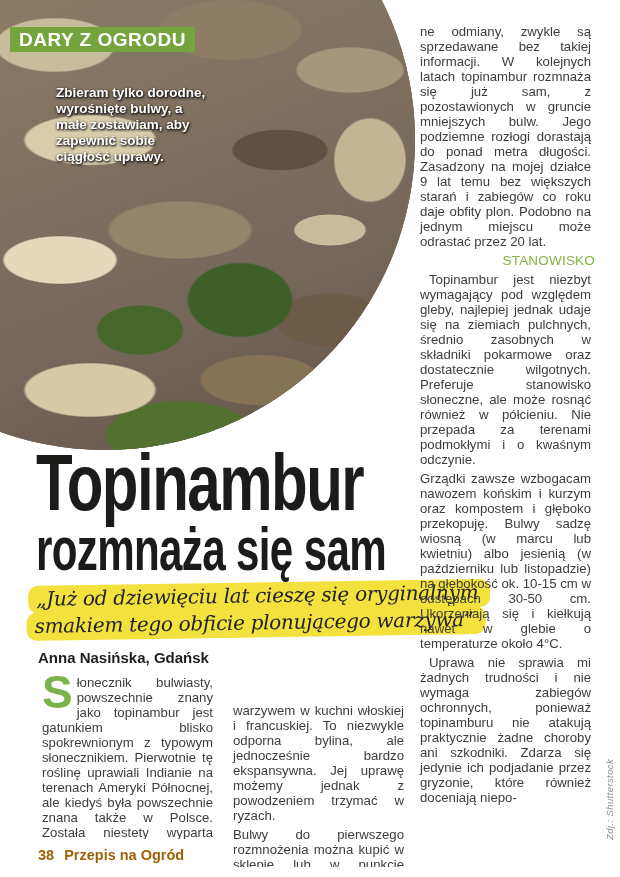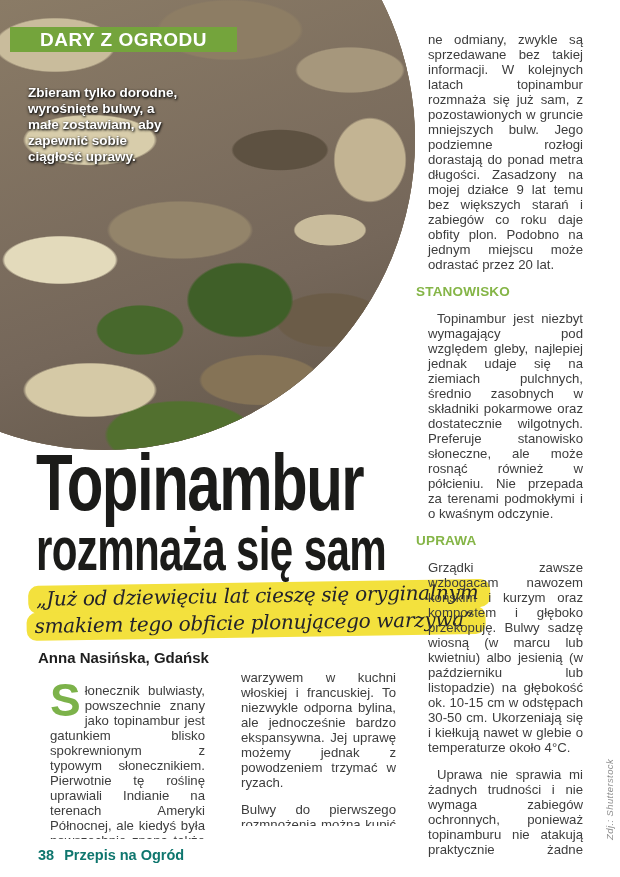--- a/index.html
+++ b/index.html
@@ -41,26 +41,26 @@
       radial-gradient(90px 45px at 330px 320px, #6b5c48 58%, rgba(0,0,0,0) 61%),
       radial-gradient(120px 55px at 180px 435px,#52702f 60%, rgba(0,0,0,0) 63%),
       linear-gradient(160deg, #8a7b66 0%, #75675a 60%, #5f5446 100%);
   }
 
   
   .badge {
     position:absolute; left:10px; top:27px; z-index:3;
     background:#74a43c; color:#ffffff;
     font-weight:bold; font-size:19px; line-height:25px;
-    padding:0 30px; letter-spacing:0.5px; white-space:nowrap;
+    padding:0 9px; letter-spacing:0.5px; white-space:nowrap;
   }
 
   
   .photo-caption {
-    position:absolute; left:28px; top:85px; width:155px; z-index:3;
+    position:absolute; left:56px; top:85px; width:155px; z-index:3;
     color:#ffffff; font-weight:bold; font-size:13.5px; line-height:16px;
     text-shadow:0 1px 3px rgba(15,15,15,.95), 1px 1px 2px rgba(15,15,15,.85);
   }
 
   
   .title1 {
     position:absolute; left:36px; top:443px; z-index:2;
     font-size:80px; line-height:1; font-weight:bold; color:#1b1b19;
     letter-spacing:-2px; transform:scaleX(.75); transform-origin:left top;
     white-space:nowrap;
@@ -91,37 +91,37 @@
     font-weight:bold; font-size:15px; color:#1e1e1e;
   }
 
   
   .col {
     position:absolute; z-index:2; width:179px;
     font-size:13.2px; line-height:15px; text-align:justify; color:#3d3d3d;
     overflow:hidden;
   }
   .col-left  { left:38px;  top:671px; height:168px; }
-  .col-mid   { left:229px; top:658px; height:168px; }
+  .col-mid   { left:229px; top:699px; height:168px; }
   .col-right { left:416px; top:20px;  height:838px; }
-  .col p { margin:12px; }
+  .col p { margin:4px; }
   .col p.indent { text-indent:9px; }
   .col h3 {
-    font-size:13.5px; line-height:15px; font-weight:bold;
-    color:#85b547; text-align:left; letter-spacing:0.2px;
+    font-size:13.5px; line-height:15px; font-weight:normal;
+    color:#85b547; text-align:right; letter-spacing:0.2px;
   }
   .dropcap {
     float:left; font-size:46px; line-height:32px; font-weight:bold;
     color:#7cb24a; margin:1px 4px 0 0;
   }
 
   
   .footer {
     position:absolute; left:38px; top:847px; z-index:2;
-    font-weight:bold; font-size:14.5px; color:#0f766e;
+    font-weight:bold; font-size:14.5px; color:#a16207;
   }
   .footer .pagenum { margin-right:10px; }
 
   
   .credit {
     position:absolute; right:5px; top:750px; height:90px; z-index:2;
     writing-mode:vertical-rl; transform:rotate(180deg);
     font-style:italic; font-size:9.5px; color:#8f8f8f; letter-spacing:0.4px;
     white-space:nowrap;
   }
@@ -157,21 +157,20 @@
 
   <div class="col col-mid">
     <p>warzywem w kuchni włoskiej i francuskiej. To niezwykle odporna bylina, ale jednocześnie bardzo ekspansywna. Jej uprawę możemy jednak z powodzeniem trzymać w ryzach.</p>
     <p>Bulwy do pierwszego rozmnożenia można kupić w sklepie lub w punkcie ogrodniczym. Nie jest łatwo zdobyć konkret-</p>
   </div>
 
   <div class="col col-right">
     <p>ne odmiany, zwykle są sprzedawane bez takiej informacji. W kolejnych latach topinambur rozmnaża się już sam, z pozostawionych w gruncie mniejszych bulw. Jego podziemne rozłogi dorastają do ponad metra długości. Zasadzony na mojej działce 9 lat temu bez większych starań i zabiegów co roku daje obfity plon. Podobno na jednym miejscu może odrastać przez 20 lat.</p>
     <h3>STANOWISKO</h3>
     <p class="indent">Topinambur jest niezbyt wymagający pod względem gleby, najlepiej jednak udaje się na ziemiach pulchnych, średnio zasobnych w składniki pokarmowe oraz dostatecznie wilgotnych. Preferuje stanowisko słoneczne, ale może rosnąć również w półcieniu. Nie przepada za terenami podmokłymi i o kwaśnym odczynie.</p>
-    <h3>UPRAWA</h3>
     <p>Grządki zawsze wzbogacam nawozem końskim i kurzym oraz kompostem i głęboko przekopuję. Bulwy sadzę wiosną (w marcu lub kwietniu) albo jesienią (w październiku lub listopadzie) na głębokość ok. 10-15 cm w odstępach 30-50 cm. Ukorzeniają się i kiełkują nawet w glebie o temperaturze około 4°C.</p>
     <p class="indent">Uprawa nie sprawia mi żadnych trudności i nie wymaga zabiegów ochronnych, ponieważ topinamburu nie atakują praktycznie żadne choroby ani szkodniki. Zdarza się jedynie ich podjadanie przez gryzonie, które również doceniają niepo-</p>
   </div>
 
   <div class="footer">
     <span class="pagenum">38</span><span>Przepis na Ogród</span>
   </div>
 
   <div class="credit">Zdj.: Shutterstock</div>
 

